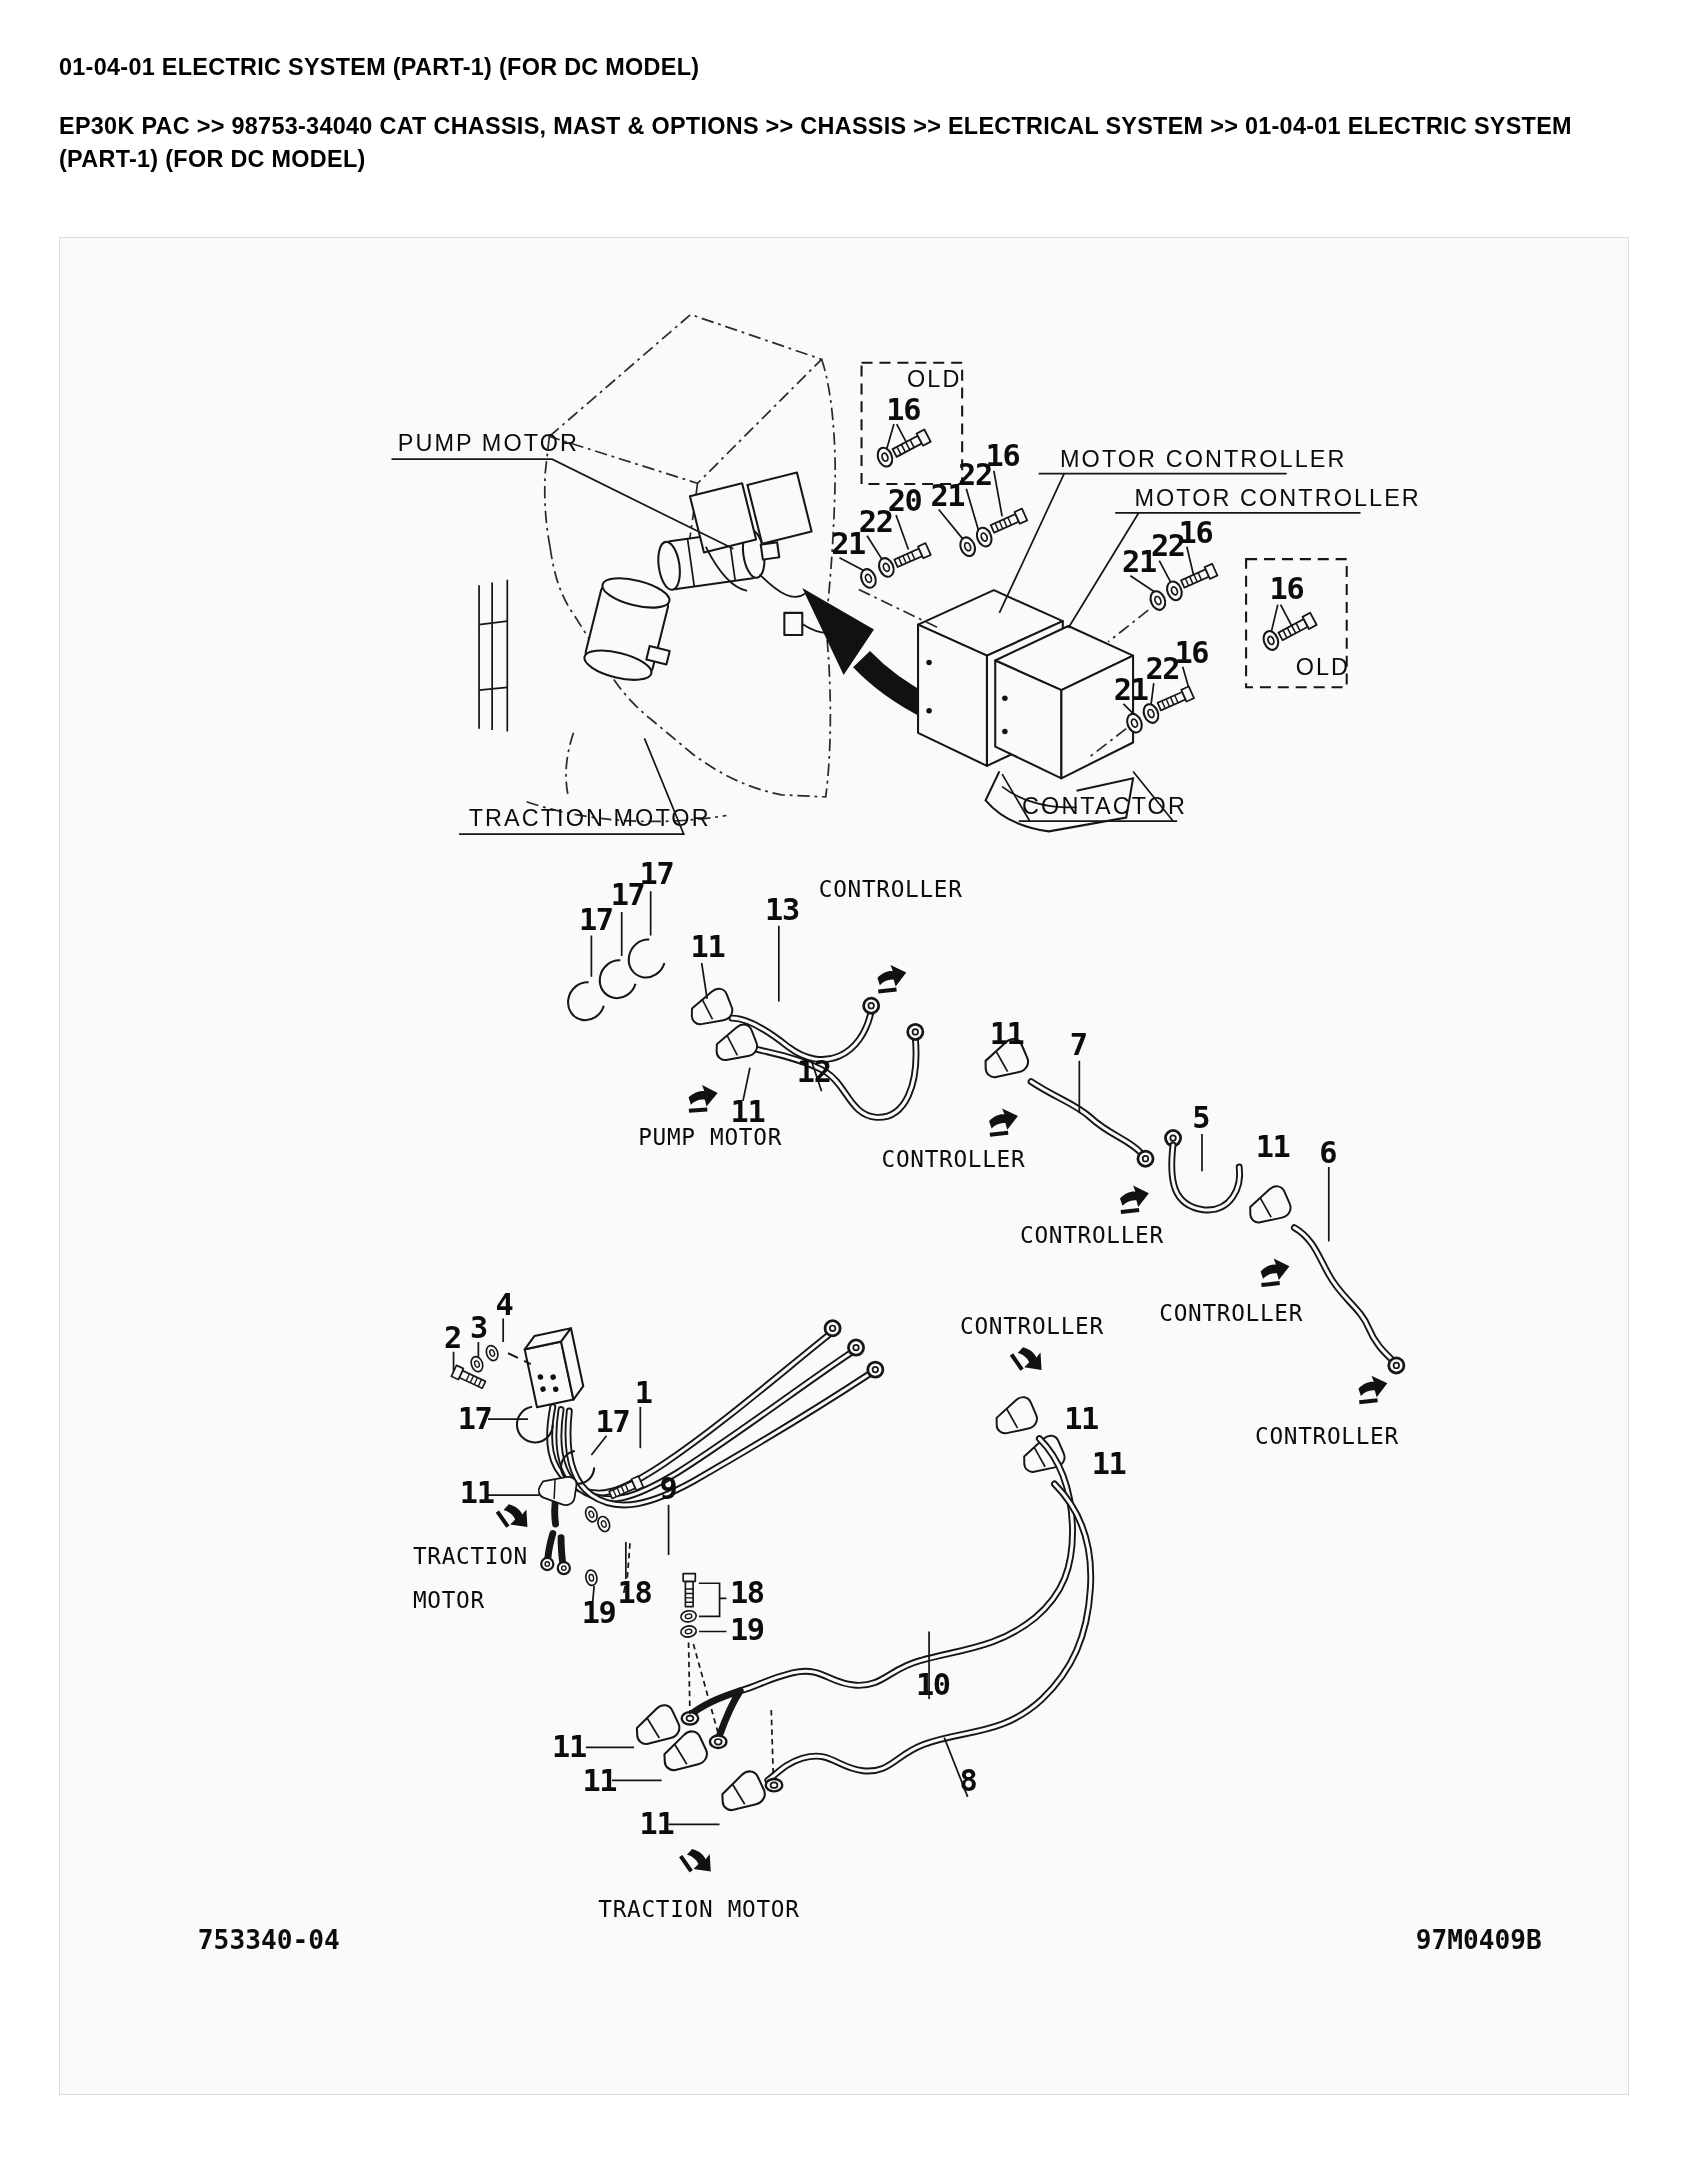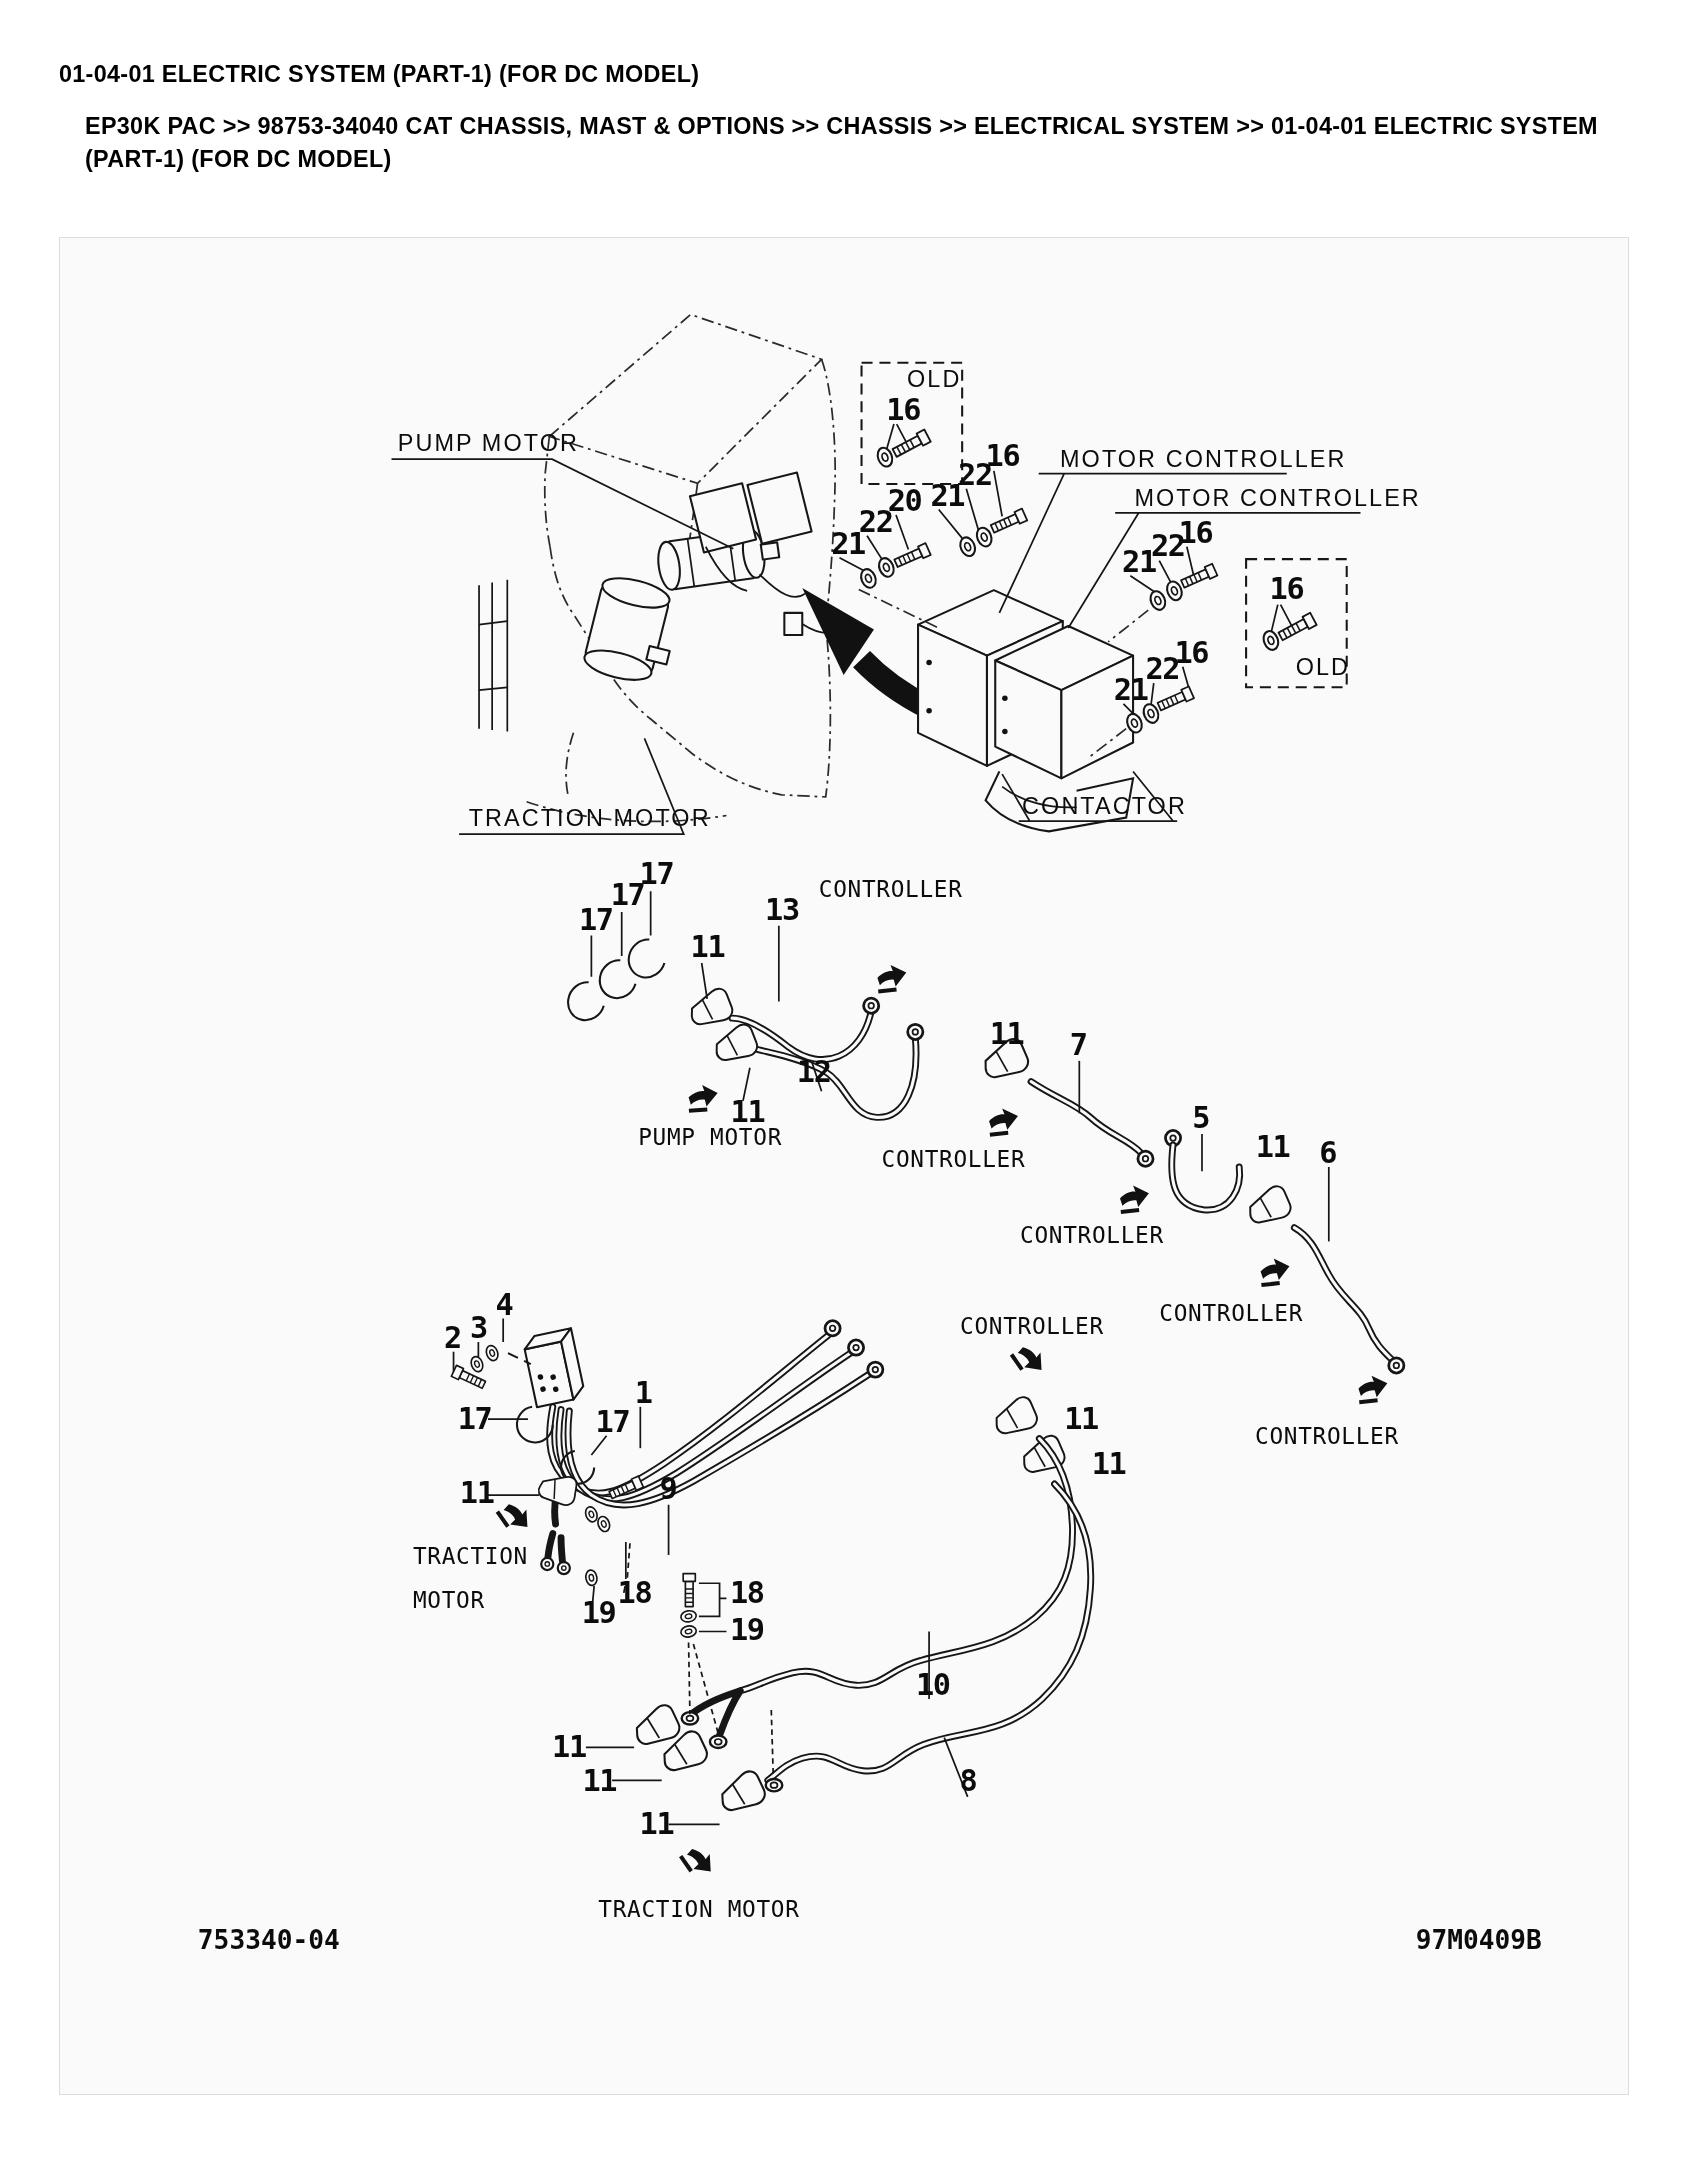--- a/index.html
+++ b/index.html
@@ -1,18 +1,18 @@
 <!DOCTYPE html>
 <html style="font-size:11px"><head>
 <meta charset="utf-8">
 <style>
   html,body{margin:0;padding:0;background:#ffffff;}
   body{width:1687px;height:2183px;position:relative;font-family:"Liberation Sans",sans-serif;color:#000;}
-  .page-title{position:absolute;left:59px;top:61px;font-size:23.4px;font-weight:bold;letter-spacing:0.3px;}
-  .breadcrumb{position:absolute;left:59px;top:110px;width:1578px;font-size:23.4px;font-weight:bold;line-height:33px;letter-spacing:0.3px;cursor:pointer;margin-left:26px;}
+  .page-title{position:absolute;left:59px;top:54px;font-size:23.4px;font-weight:bold;letter-spacing:0.3px;}
+  .breadcrumb{position:absolute;left:59px;top:110px;width:1578px;font-size:23.4px;font-weight:bold;line-height:33px;letter-spacing:0.3px;cursor:pointer;}
   .diagram-panel{position:absolute;left:59px;top:237px;width:1570px;height:1858px;background:#fafafa;border:0.7px solid #dcdcdc;box-sizing:border-box;}
   svg{display:block;}
   .ln{stroke:#161616;stroke-width:2.5;fill:none;}
   .th{stroke:#161616;stroke-width:3;fill:none;}
   .dd{stroke:#2a2a2a;stroke-width:2.5;fill:none;stroke-dasharray:18 7 4 7;}
   .dsh{stroke:#161616;stroke-width:3;fill:none;stroke-dasharray:16 10;}
   .c{stroke:#161616;stroke-width:10;fill:none;stroke-linecap:round;stroke-linejoin:round;}
   .cc{stroke:#fafafa;stroke-width:4.5;fill:none;stroke-linecap:round;stroke-linejoin:round;}
   .wf{fill:#fafafa;stroke:#161616;stroke-width:3;stroke-linejoin:round;}
   .num{font:700 44px "DejaVu Sans Mono",monospace;fill:#0c0c0c;letter-spacing:-2px;}

